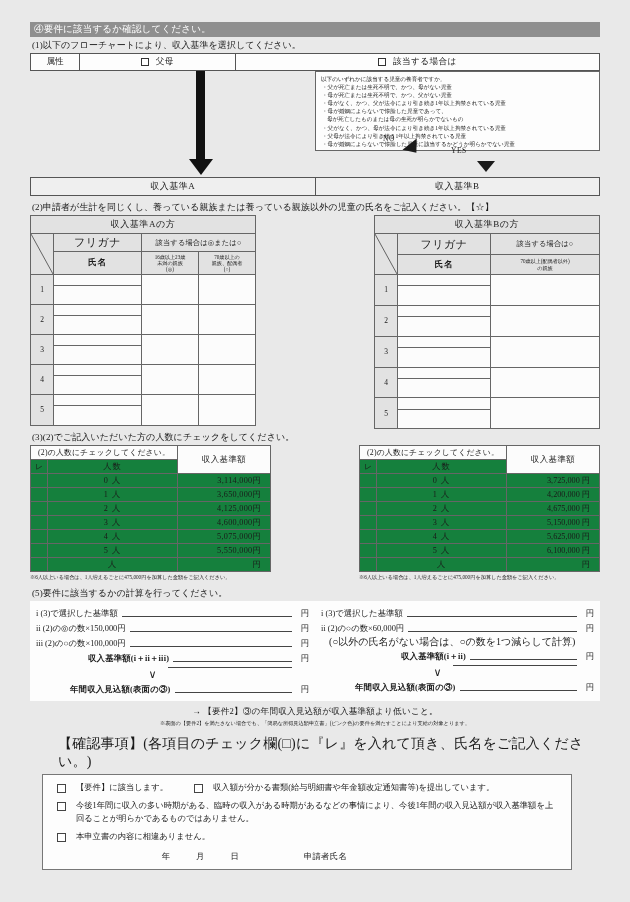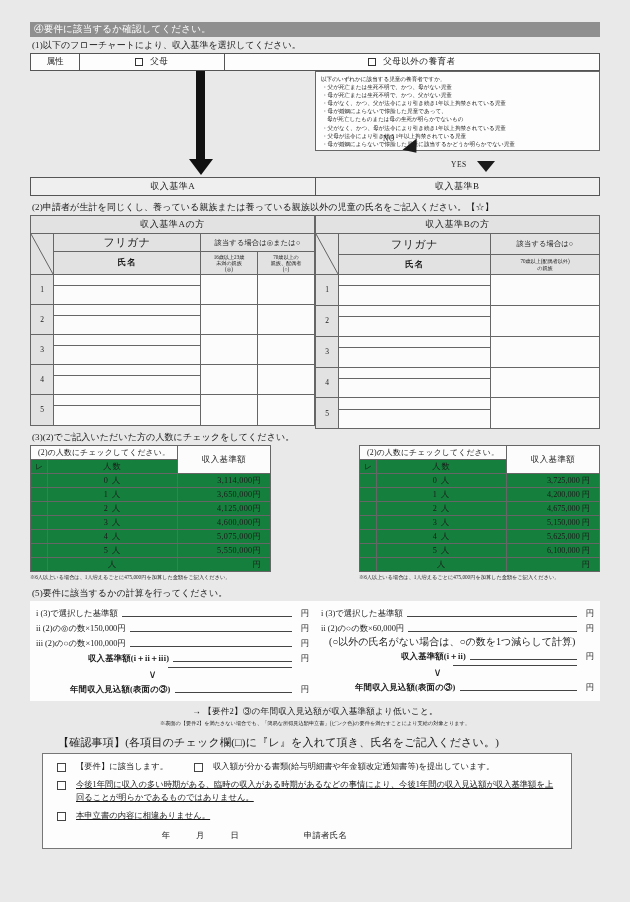--- a/index.html
+++ b/index.html
@@ -86,39 +86,39 @@
   }
   .arrow-no{
     position:absolute;left:374px;top:72px;
     width:0;height:0;
     border-left:9px solid transparent;
     border-right:9px solid transparent;
     border-top:11px solid #1b1b1b;
     transform:rotate(-38deg);
   }
   .yes-label{
-    position:absolute;left:421px;top:89px;
+    position:absolute;left:421px;top:75px;
     font-size:7.5px;letter-spacing:.5px;
   }
   .arrow-yes{
     position:absolute;left:447px;top:90px;
     width:0;height:0;
     border-left:9px solid transparent;
     border-right:9px solid transparent;
     border-top:11px solid #1b1b1b;
   }
   .result-row{width:100%;font-size:9px;}
   .result-row td{
     text-align:center;background:#efefef;padding:2px 0;
     border:0.8px solid #555;letter-spacing:.5px;
   }
 
   
   .twocol{display:flex;justify-content:space-between;}
-  .nt{width:285px;font-size:8px;background:#fcfcfc;}
+  .nt{width:226px;font-size:8px;background:#fcfcfc;}
   .nt td,.nt th{border:0.8px solid #666;font-weight:normal;}
   .nt .cap{
     text-align:center;background:#e2e2e2;font-size:9px;
     padding:2px 0;letter-spacing:.6px;
   }
   .nt .diag{
     width:22px;height:26px;background:#e2e2e2;padding:0;
     position:relative;overflow:hidden;
   }
   .nt .diag svg{display:block;}
@@ -190,28 +190,28 @@
   .concl{
     text-align:center;font-size:8.6px;margin-top:5px;letter-spacing:.2px;
   }
   .concl .arrowtxt{margin-right:2px;}
   .concl-note{
     text-align:center;font-size:5.2px;margin-top:2px;letter-spacing:0;
   }
 
   
   .cf-title{
-    font-size:11px;margin-top:8px;margin-left:28px;letter-spacing:.2px;
+    font-size:14px;margin-top:8px;margin-left:28px;letter-spacing:.2px;
   }
   .cf-box{
     margin:3px 28px 0 12px;border:0.8px solid #777;background:#fdfdfd;
     padding:6px 10px 6px 14px;font-size:8.3px;line-height:13px;
     box-sizing:border-box;
   }
-  .cf-item{display:flex;margin-bottom:5px;text-decoration:underline;}
+  .cf-item{display:flex;margin-bottom:5px;}
   .cf-cb{
     display:inline-block;min-width:7px;width:7px;height:7px;
     border:0.8px solid #444;background:#fff;margin:3px 10px 0 0;
   }
   .cf-txt{flex:1;}
   .cf-inline{display:flex;margin-bottom:5px;align-items:flex-start;}
   .cf-gap{width:26px;}
   .sign-row{
     display:flex;justify-content:center;align-items:flex-end;
     margin-top:7px;font-size:8.3px;
@@ -231,21 +231,21 @@
   <div class="sub-title">(1)以下のフローチャートにより、収入基準を選択してください。</div>
 
   <table class="flow bk">
     <tbody>
         <tr>
       <td class="attr">属性</td>
       <td class="opt">
         <span class="cbx"></span><span>父母</span>
       </td>
       <td class="opt">
-        <span class="cbx"></span><span>父母以外の養育者</span>
+        <span class="cbx"></span><span>該当する場合は</span>
       </td>
     </tr>
   </tbody>
     </table>
 
   <div class="flow-body">
     <div class="arrow-down-big"></div>
 
     <div class="cond-box">
       <span class="lead">以下のいずれかに該当する児童の養育者ですか。</span>

